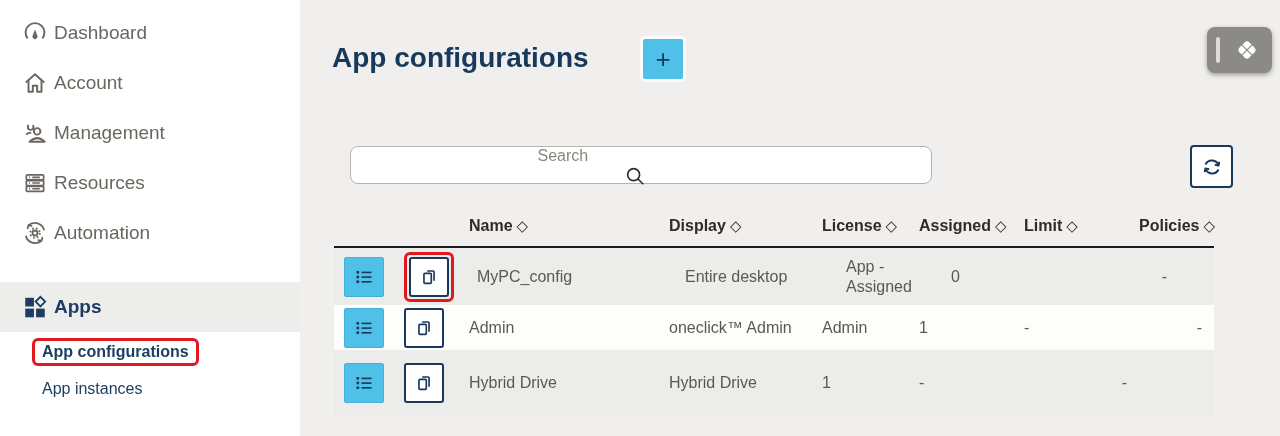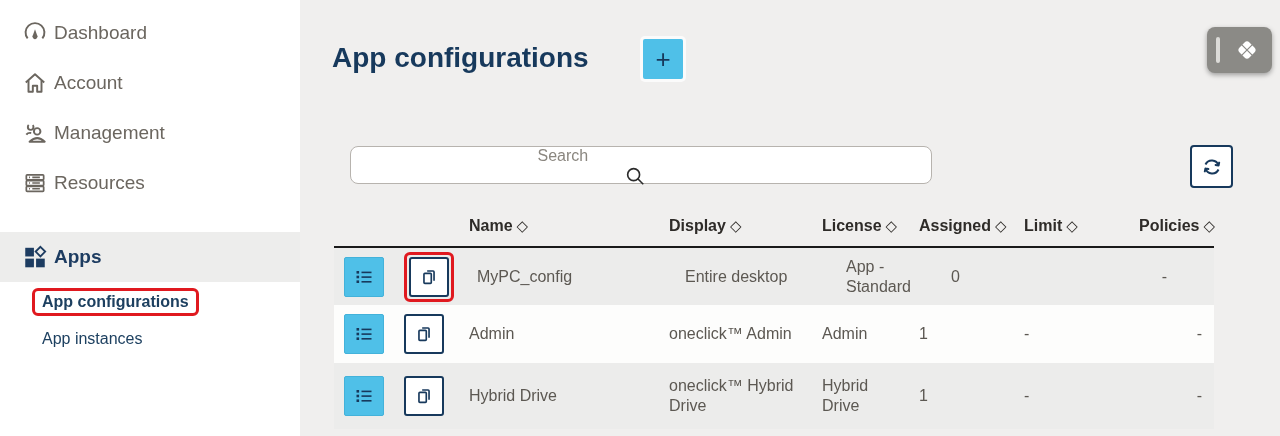--- a/index.html
+++ b/index.html
@@ -42,21 +42,21 @@
   .refresh-btn svg { width:24px; height:24px; color:#17395c; }
 
   
   .tbl { position:absolute; left:34px; top:206px; width:880px; }
   .trow { display:grid; grid-template-columns:135px 200px 153px 97px 105px 115px 75px; align-items:center; }
   .thead { height:42px; border-bottom:2px solid #1a1a1a; }
   .th { font-size:16px; font-weight:700; color:#2e2b28; white-space:nowrap; }
   .th .dia { font-weight:400; font-size:15px; margin-left:4px; }
   .th.right, .td.right { text-align:right; padding-right:12px; }
   .tr1 { height:57px; background:#ececeb;gap:8px; }
-  .tr2 { height:58px; background:#fdfdfc; }
+  .tr2 { height:45px; background:#fdfdfc; }
   .tr3 { height:66px; background:#ececeb; }
   .td { font-size:16px; color:#5c5852; line-height:1.25; padding-right:10px; }
   .actions { display:flex; align-items:center; gap:20px; padding-left:10px; }
   .list-btn { width:40px; height:40px; background:#4fc0e8; border:1px solid #43b2da; border-radius:2px;
     display:flex; align-items:center; justify-content:center; cursor:pointer; }
   .list-btn svg { width:24px; height:24px; color:#17395c; }
   .copy-btn { width:40px; height:40px; background:#fff; border:2px solid #17395c; border-radius:3px;
     display:flex; align-items:center; justify-content:center; cursor:pointer; }
   .copy-btn svg { width:22px; height:22px; color:#17395c; }
   .copy-annot { border:3px solid #e0191f; border-radius:6px; padding:2px; display:inline-flex; }
@@ -104,20 +104,33 @@
       <svg viewBox="0 0 24 24" fill="none" stroke="currentColor" stroke-width="1.6">
         <rect x="4" y="4.5" width="16" height="4.6" rx="0.8"></rect>
         <rect x="4" y="9.8" width="16" height="4.6" rx="0.8"></rect>
         <rect x="4" y="15.1" width="16" height="4.6" rx="0.8"></rect>
         <path d="M6.5 6.8 h0.9 M9.5 6.8 h7 M6.5 12.1 h0.9 M9.5 12.1 h7 M6.5 17.4 h0.9 M9.5 17.4 h7" stroke-width="1.4"></path>
       </svg>
     </span>
     <span>Resources</span>
   </div>
 
+  <div class="side-item">
+    <span class="ic">
+      <svg viewBox="0 0 24 24" fill="none" stroke="currentColor" stroke-width="1.7">
+        <circle cx="12" cy="12" r="2.3"></circle>
+        <circle cx="12" cy="12" r="4.4" stroke-dasharray="1.6 1.9"></circle>
+        <path d="M20.5 9.5 A 9 9 0 0 0 6 4.8"></path>
+        <path d="M6 4.8 L5.2 7.6 M6 4.8 L8.8 5.4" stroke-linecap="round"></path>
+        <path d="M3.5 14.5 A 9 9 0 0 0 18 19.2"></path>
+        <path d="M18 19.2 L18.8 16.4 M18 19.2 L15.2 18.6" stroke-linecap="round"></path>
+      </svg>
+    </span>
+    <span>Automation</span>
+  </div>
 
   <div class="side-item active">
     <span class="ic">
       <svg viewBox="0 0 24 24">
         <rect x="3" y="3.5" width="8" height="8" fill="currentColor"></rect>
         <rect x="3" y="13.5" width="8" height="8" fill="currentColor"></rect>
         <rect x="13" y="13.5" width="8" height="8" fill="currentColor"></rect>
         <path d="M17 2.6 L21.4 7 L17 11.4 L12.6 7 Z" fill="none" stroke="currentColor" stroke-width="1.7"></path>
       </svg>
     </span>
@@ -199,21 +212,21 @@
           <button class="copy-btn">
             <svg viewBox="0 0 24 24" fill="none" stroke="currentColor" stroke-width="1.8">
               <path d="M10 5.5 h6.5 a1 1 0 0 1 1 1 V16"></path>
               <rect x="6.5" y="8" width="8" height="11" rx="1"></rect>
             </svg>
           </button>
         </span>
       </div>
       <div class="td">MyPC_config</div>
       <div class="td">Entire desktop</div>
-      <div class="td">App - Standard</div>
+      <div class="td">App - Assigned</div>
       <div class="td">0</div>
       <div class="td right">-</div>
     </div>
 
     <div class="trow tr2">
       <div class="actions">
         <button class="list-btn">
           <svg viewBox="0 0 24 24">
             <g fill="currentColor">
               <rect x="4.5" y="6" width="2.6" height="2.6"></rect>
@@ -255,21 +268,20 @@
           </svg>
         </button>
         <button class="copy-btn">
           <svg viewBox="0 0 24 24" fill="none" stroke="currentColor" stroke-width="1.8">
             <path d="M10 5.5 h6.5 a1 1 0 0 1 1 1 V16"></path>
             <rect x="6.5" y="8" width="8" height="11" rx="1"></rect>
           </svg>
         </button>
       </div>
       <div class="td">Hybrid Drive</div>
-      <div class="td">oneclick™ Hybrid Drive</div>
       <div class="td">Hybrid Drive</div>
       <div class="td">1</div>
       <div class="td">-</div>
       <div class="td right">-</div>
     </div>
 
   </div>
 </div>
 
 </body></html>

